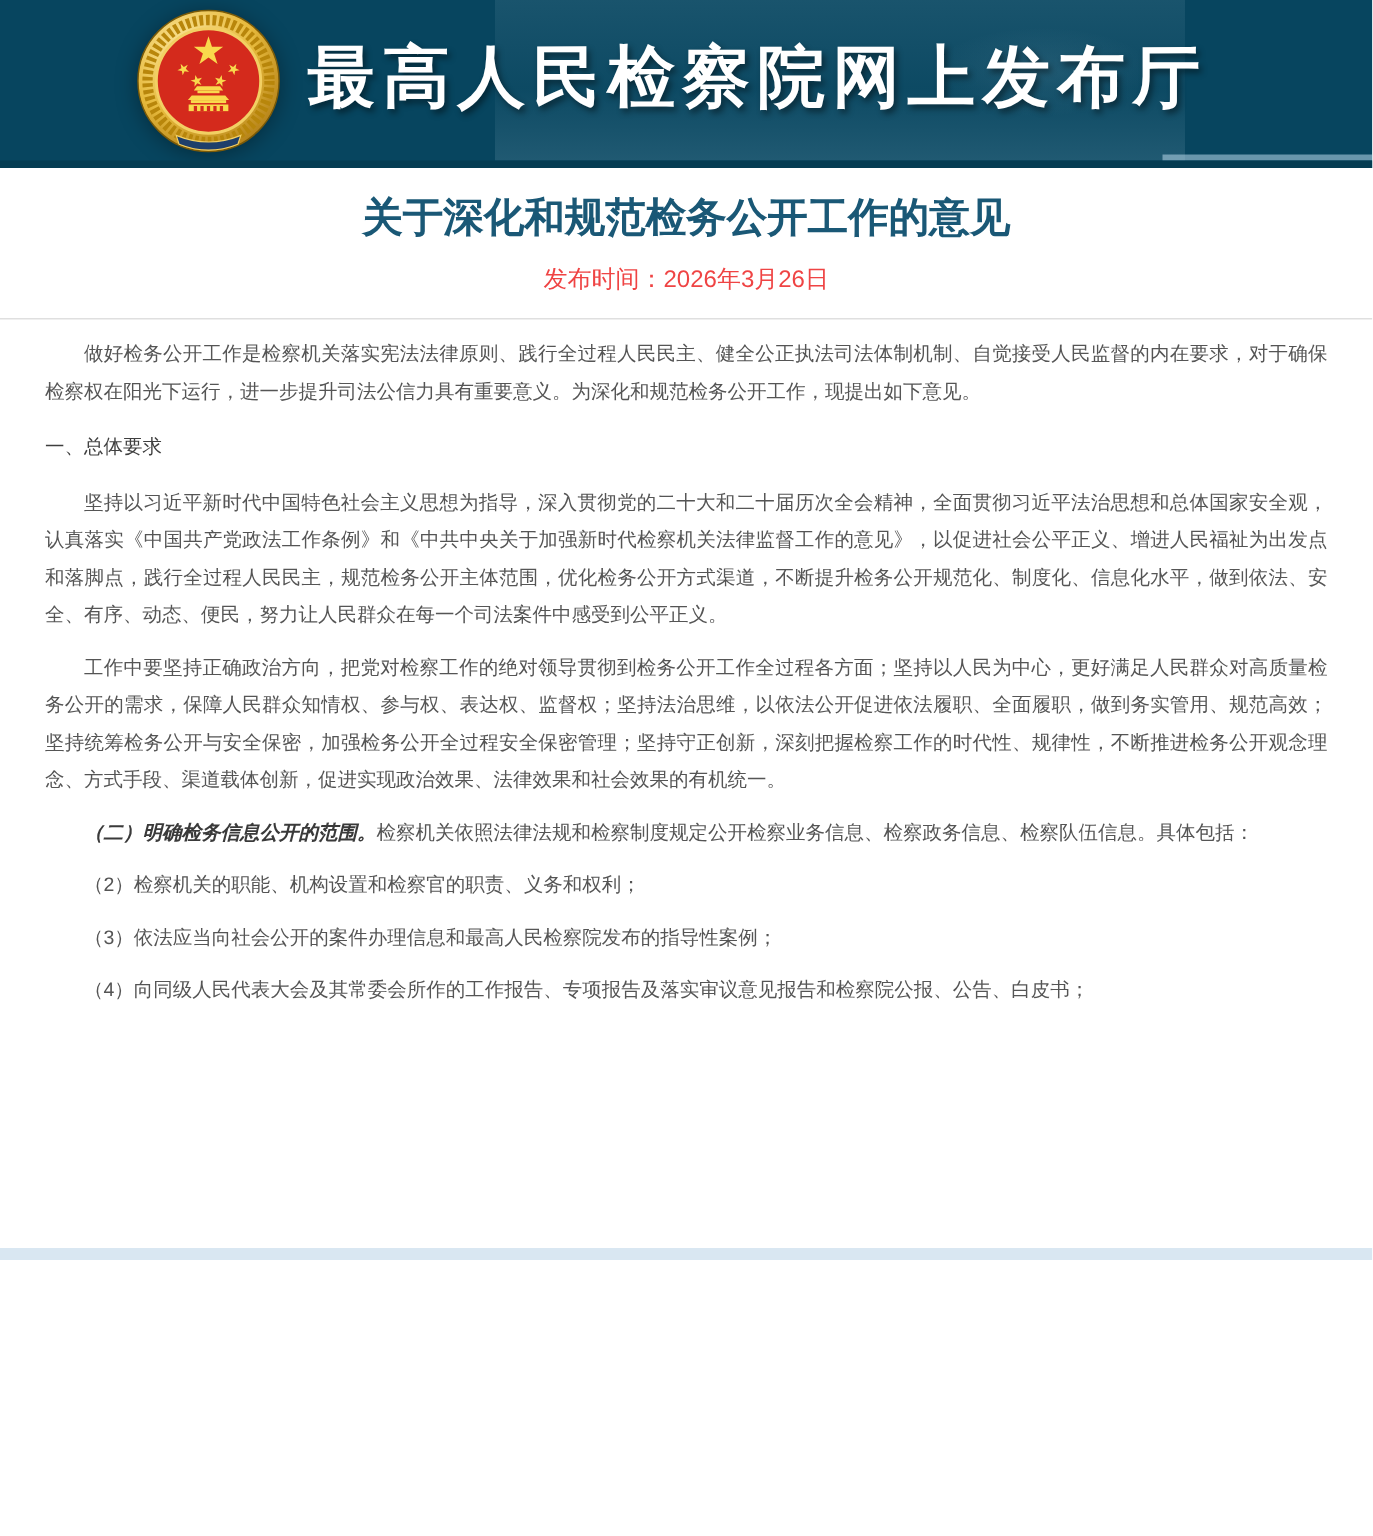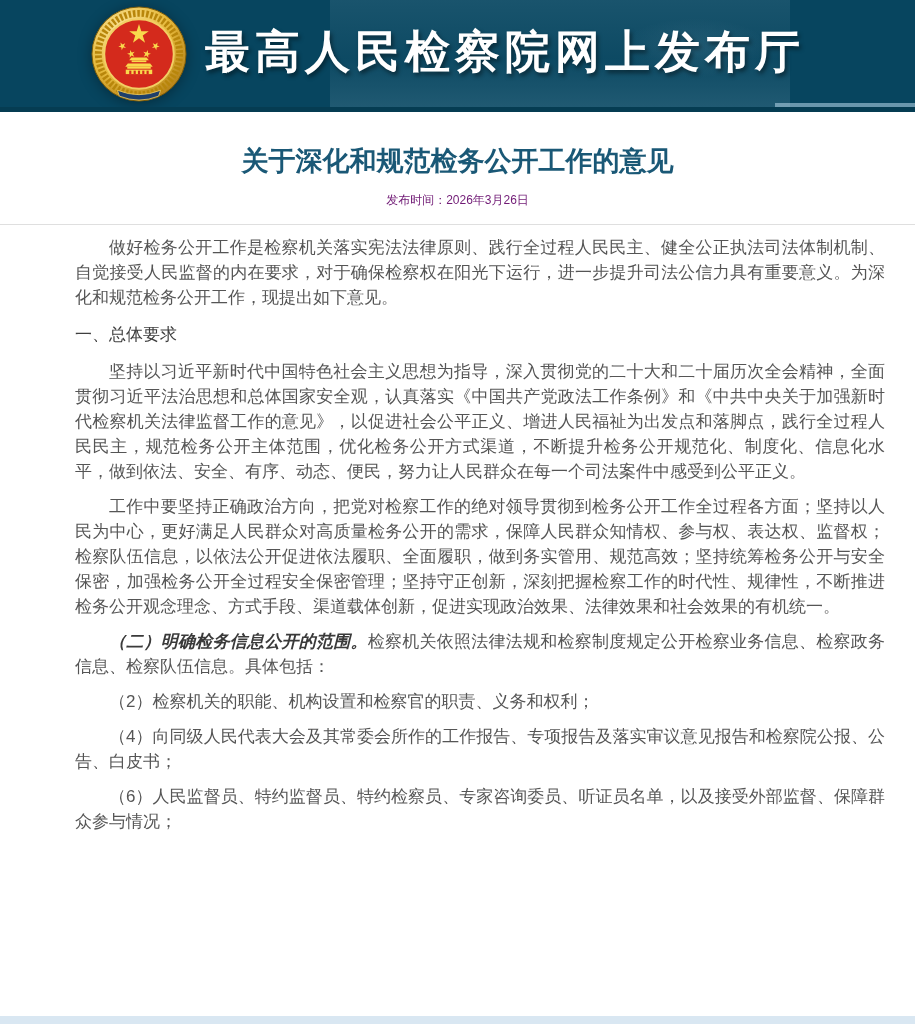--- a/index.html
+++ b/index.html
@@ -1,19 +1,19 @@
 <!DOCTYPE html>
 <html><head>
 <meta charset="utf-8">
 <style>
   * { margin:0; padding:0; box-sizing:border-box; }
   html,body { background:#ffffff; }
   .page {
     position:relative;
-    width:915px; height:1024px;
+    width:915px; height:840px;
     background:#ffffff;
     overflow:hidden;
     font-family:"Liberation Sans", sans-serif;
   }
 
   
   .banner {
     position:relative;
     width:100%; height:112px;
     background:#07455f;
@@ -46,43 +46,42 @@
     font-family:"Liberation Serif", serif;
     font-size:45px; font-weight:bold;
     letter-spacing:5px;
     white-space:nowrap;
     text-shadow:2px 3px 4px rgba(0,0,0,0.45);
   }
 
   
   .article { padding:0; }
   .doc-title {
-    margin-top:32px;
+    margin-top:16px;
     text-align:center;
     color:#1a5876;
     font-size:27px;
     font-weight:bold;
     line-height:1.3;
   }
   .pub-date {
     margin-top:13px;
     text-align:center;
-    color:#701a75;
-    font-size:12px;
+    color:#ef4444;
+    font-size:16px;
   }
   .divider {
     border:none;
     border-top:1px solid #dfdfdf;
     margin:15px 0 9px 0;
   }
   .doc-body {
     padding:0 30px;
     color:#555555;
-    font-size:17px;
-    margin-left:45px;
+    font-size:13px;
   }
   .para {
     margin:10px 0;
     line-height:25px;
     text-indent:2em;
     text-align:justify;
   }
   .section-heading {
     margin:12px 0;
     line-height:25px;
@@ -152,23 +151,23 @@
 
   <div class="article">
     <div class="doc-title">关于深化和规范检务公开工作的意见</div>
     <div class="pub-date">发布时间：2026年3月26日</div>
     <hr class="divider">
 
     <div class="doc-body">
       <p class="para">做好检务公开工作是检察机关落实宪法法律原则、践行全过程人民民主、健全公正执法司法体制机制、自觉接受人民监督的内在要求，对于确保检察权在阳光下运行，进一步提升司法公信力具有重要意义。为深化和规范检务公开工作，现提出如下意见。</p>
       <p class="section-heading">一、总体要求</p>
       <p class="para">坚持以习近平新时代中国特色社会主义思想为指导，深入贯彻党的二十大和二十届历次全会精神，全面贯彻习近平法治思想和总体国家安全观，认真落实《中国共产党政法工作条例》和《中共中央关于加强新时代检察机关法律监督工作的意见》，以促进社会公平正义、增进人民福祉为出发点和落脚点，践行全过程人民民主，规范检务公开主体范围，优化检务公开方式渠道，不断提升检务公开规范化、制度化、信息化水平，做到依法、安全、有序、动态、便民，努力让人民群众在每一个司法案件中感受到公平正义。</p>
-      <p class="para">工作中要坚持正确政治方向，把党对检察工作的绝对领导贯彻到检务公开工作全过程各方面；坚持以人民为中心，更好满足人民群众对高质量检务公开的需求，保障人民群众知情权、参与权、表达权、监督权；检察队伍信息，以依法公开促进依法履职、全面履职，做到务实管用、规范高效；坚持统筹检务公开与安全保密，加强检务公开全过程安全保密管理；坚持守正创新，深刻把握检察工作的时代性、规律性，不断推进检务公开观念理念、方式手段、渠道载体创新，促进实现政治效果、法律效果和社会效果的有机统一。</p>
+      <p class="para">工作中要坚持正确政治方向，把党对检察工作的绝对领导贯彻到检务公开工作全过程各方面；坚持以人民为中心，更好满足人民群众对高质量检务公开的需求，保障人民群众知情权、参与权、表达权、监督权；坚持法治思维，以依法公开促进依法履职、全面履职，做到务实管用、规范高效；坚持统筹检务公开与安全保密，加强检务公开全过程安全保密管理；坚持守正创新，深刻把握检察工作的时代性、规律性，不断推进检务公开观念理念、方式手段、渠道载体创新，促进实现政治效果、法律效果和社会效果的有机统一。</p>
       <p class="para"><span class="lead">（二）明确检务信息公开的范围。</span><span>检察机关依照法律法规和检察制度规定公开检察业务信息、检察政务信息、检察队伍信息。具体包括：</span></p>
       <p class="para">（2）检察机关的职能、机构设置和检察官的职责、义务和权利；</p>
+      <p class="para">（3）依法应当向社会公开的案件办理信息和最高人民检察院发布的指导性案例；</p>
       <p class="para">（4）向同级人民代表大会及其常委会所作的工作报告、专项报告及落实审议意见报告和检察院公报、公告、白皮书；</p>
-      <p class="para">（6）人民监督员、特约监督员、特约检察员、专家咨询委员、听证员名单，以及接受外部监督、保障群众参与情况；</p>
 
     </div>
   </div>
 
   <div class="bottom-strip"></div>
 </div>
 
 </body></html>

